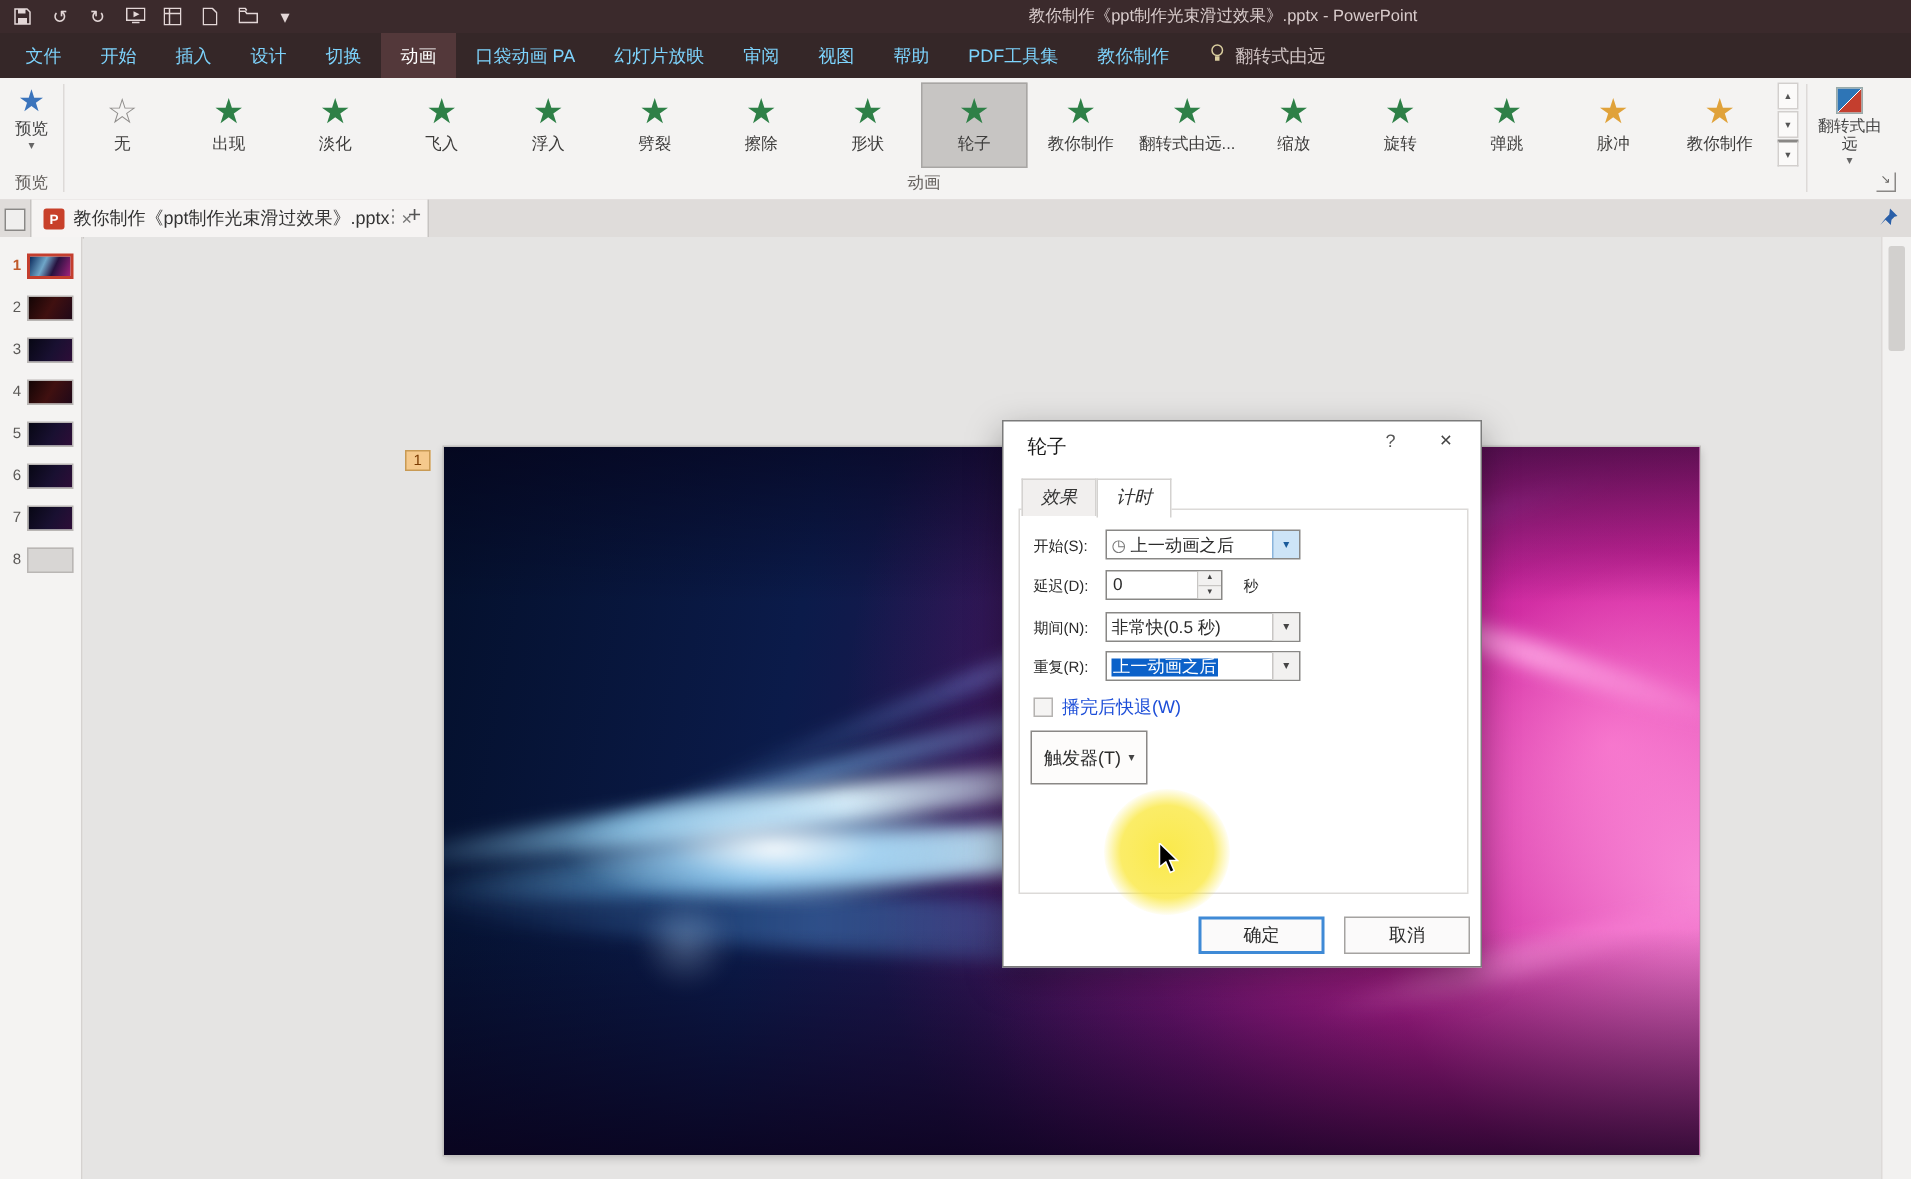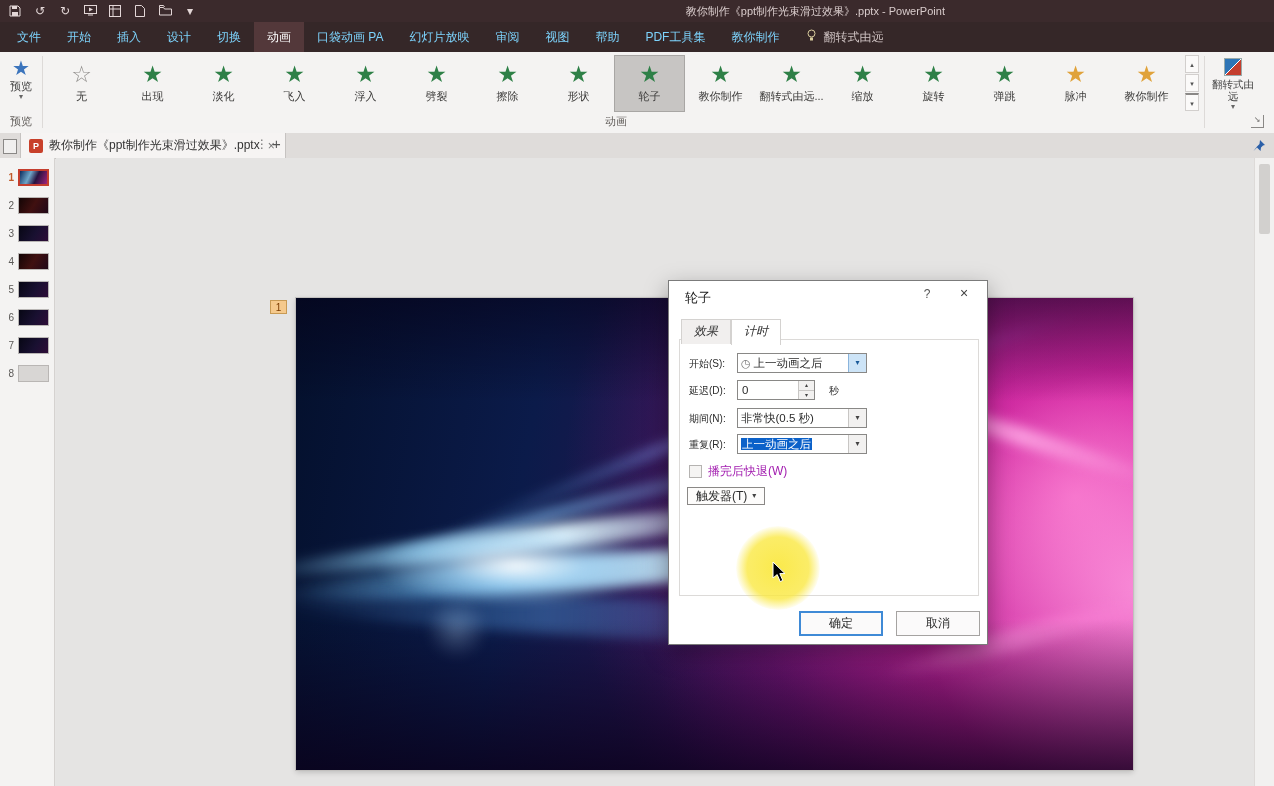--- a/index.html
+++ b/index.html
@@ -106,23 +106,23 @@
   .dd .val{flex:1;font-size:11.5px;padding-left:3px;white-space:nowrap;overflow:hidden;}
   .dd .arrow{width:17px;height:100%;border-left:1px solid #c8c6c4;background:#f2f1f0;font-size:8px;line-height:18px;text-align:center;color:#444;cursor:pointer;}
   .dd .arrow.blue{background:#cde4f7;border-left:1px solid #8ab4dc;color:#1a5a9a;}
   .dd .clock{color:#777;font-size:11px;padding-left:3px;}
   .hl{background:#0b61c9;color:#fff;padding:0 1px;}
   .spin{position:absolute;left:68px;width:78px;height:20px;border:1px solid #898886;background:#fff;box-sizing:border-box;display:flex;}
   .spin .sval{flex:1;font-size:11.5px;line-height:18px;padding-left:4px;}
   .spin .sbtns{width:15px;border-left:1px solid #c8c6c4;display:flex;flex-direction:column;}
   .spin .sb{flex:1;font-size:6px;line-height:8px;text-align:center;color:#444;background:#f2f1f0;cursor:pointer;}
   .spin .sb:first-child{border-bottom:1px solid #c8c6c4;}
-  .chkrow{position:absolute;left:20px;top:182px;display:flex;align-items:center;gap:6px;color:#a21caf;cursor:default;}
+  .chkrow{position:absolute;left:20px;top:182px;display:flex;align-items:center;gap:6px;color:#1d4ed8;cursor:default;}
   .chk{width:13px;height:13px;border:1px solid #b5b3b1;background:#f5f4f3;box-sizing:border-box;}
-  .trigger{position:absolute;left:18px;top:206px;height:18px;padding:0 8px;border:1px solid #8a8886;background:#fdfcfb;
+  .trigger{position:absolute;left:18px;top:206px;height:36px;padding:0 8px;border:1px solid #8a8886;background:#fdfcfb;
     font-size:12px;line-height:20px;cursor:pointer;display:flex;align-items:center;gap:5px;box-sizing:border-box;}
   .trigger .tcaret{font-size:8px;color:#444;}
   .dlg-btn{position:absolute;top:330px;width:84px;height:25px;background:#fbfafa;border:1px solid #a5a3a1;
     font-size:12px;text-align:center;line-height:23px;cursor:pointer;box-sizing:border-box;}
   .dlg-btn.ok{left:130px;border:2px solid #3f8ad6;line-height:21px;}
   .dlg-btn.cancel{left:227px;}
 
   
   .glow{position:absolute;left:736px;top:526px;width:84px;height:84px;border-radius:50%;z-index:60;pointer-events:none;
     background:radial-gradient(circle,rgba(250,232,66,.95) 0%,rgba(250,232,66,.8) 52%,rgba(250,232,66,0) 72%);}

